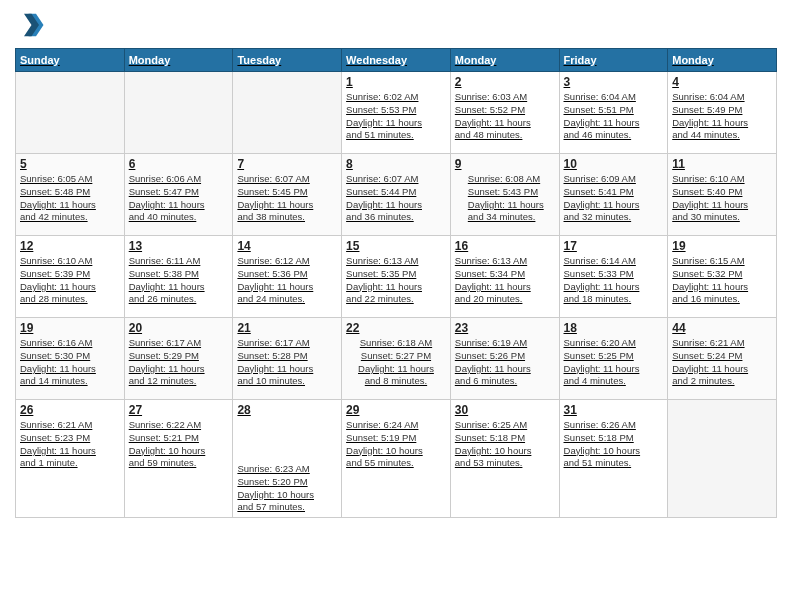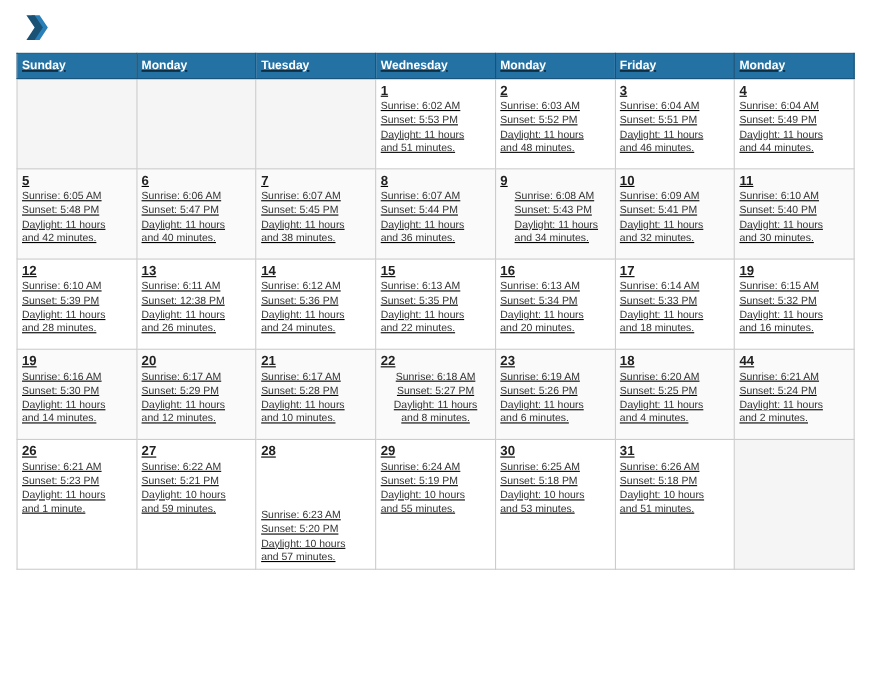--- a/index.html
+++ b/index.html
@@ -203,21 +203,21 @@
           <td>
             <div class="day-num">12</div>
             <div class="day-info" style="white-space: pre-line;">Sunrise: 6:10 AM
 Sunset: 5:39 PM
 Daylight: 11 hours
 and 28 minutes.</div>
           </td>
           <td>
             <div class="day-num">13</div>
             <div class="day-info" style="white-space: pre-line;">Sunrise: 6:11 AM
-Sunset: 12:38 PM
+Sunset: 5:38 PM
 Daylight: 11 hours
 and 26 minutes.</div>
           </td>
           <td>
             <div class="day-num">14</div>
             <div class="day-info" style="white-space: pre-line;">Sunrise: 6:12 AM
 Sunset: 5:36 PM
 Daylight: 11 hours
 and 24 minutes.</div>
           </td>

